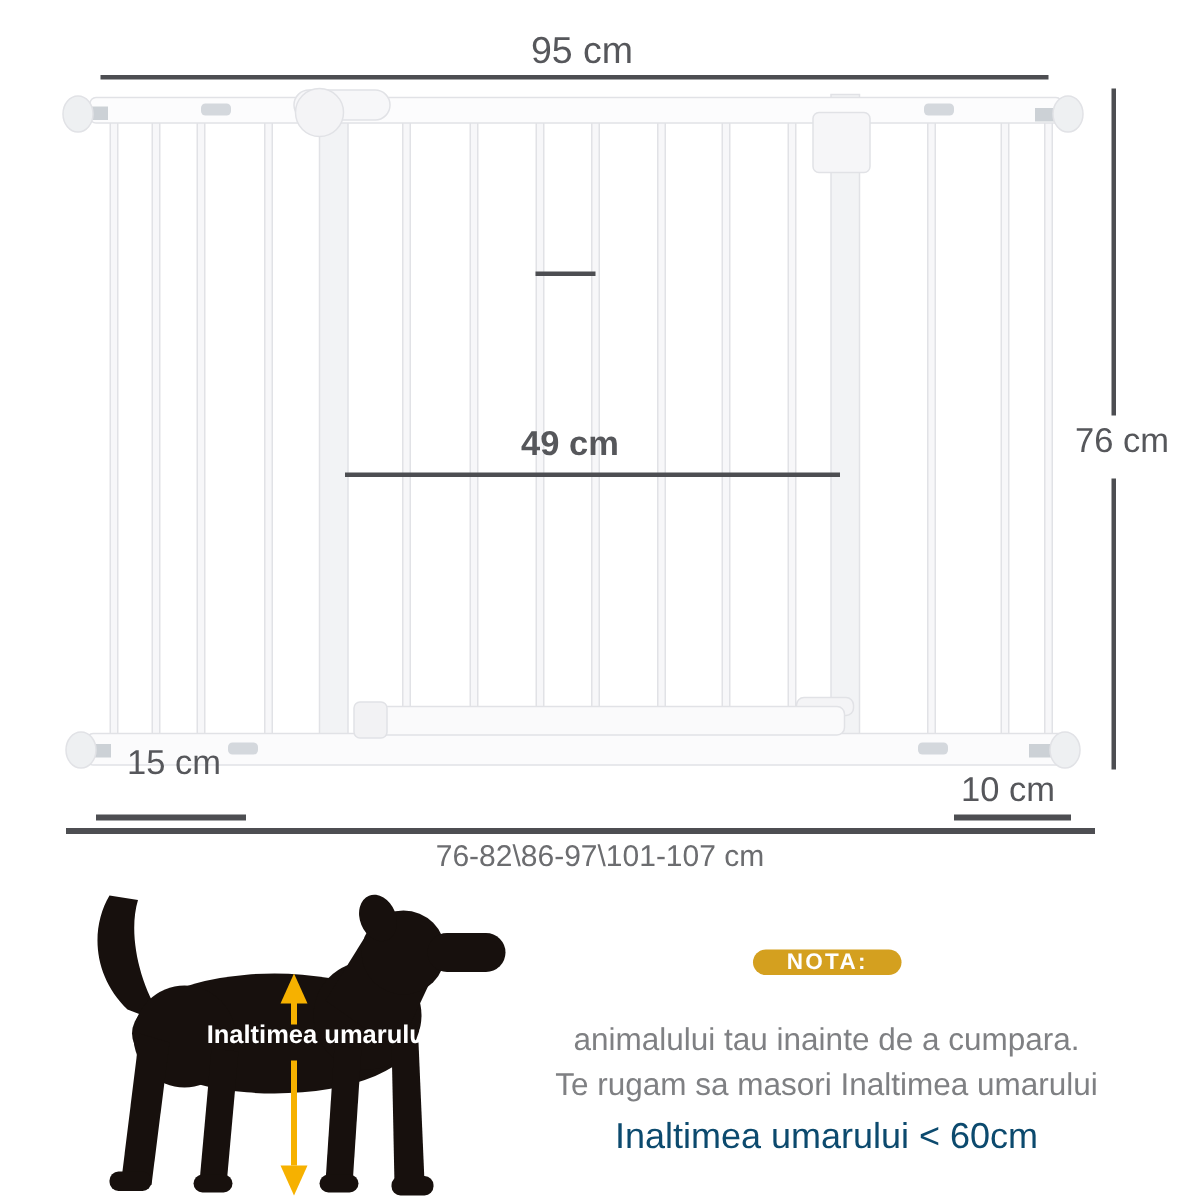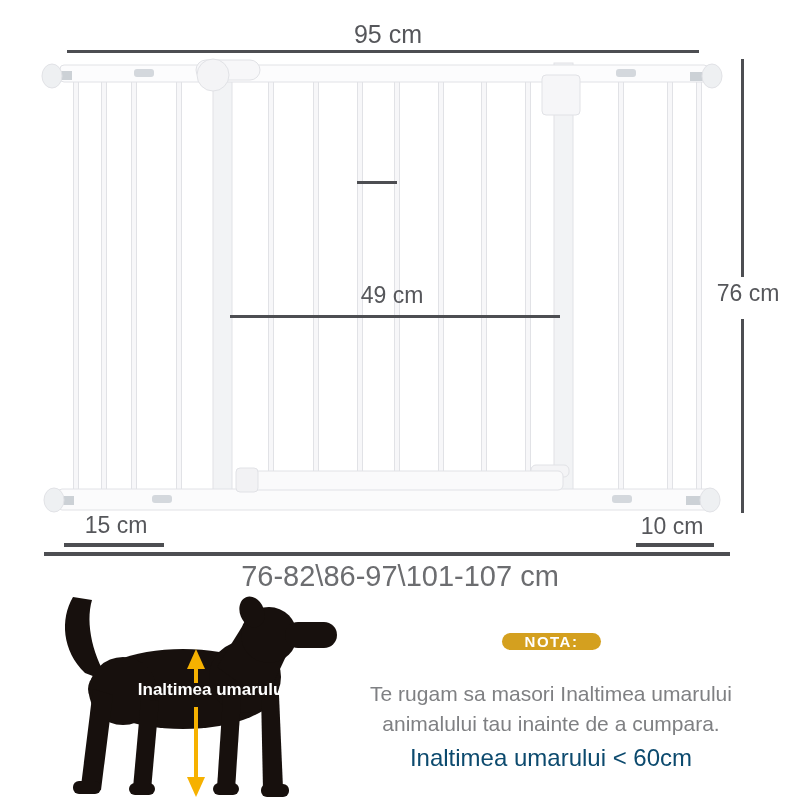--- a/index.html
+++ b/index.html
@@ -1,20 +1,20 @@
 <!DOCTYPE html>
 <html><head>
 <meta charset="utf-8">
 <style>
   html,body{margin:0;padding:0;background:#fff;}
   .canvas{position:relative;width:800px;height:800px;background:#ffffff;overflow:hidden;
           font-family:"Liberation Sans","DejaVu Sans",sans-serif;margin-top:19px;}
   .dim-line{position:absolute;background:#4d4e52;}
   .dim-label{position:absolute;color:#56575b;font-size:23px;text-align:center;white-space:nowrap;}
-  .range-label{position:absolute;color:#6c6d70;font-size:29px;text-align:center;white-space:nowrap;}
+  .range-label{position:absolute;color:#6c6d70;font-size:20px;text-align:center;white-space:nowrap;}
   .nota-badge{position:absolute;left:502px;top:614px;width:99px;height:17px;background:#d4a01f;
               border-radius:9px;color:#ffffff;font-weight:bold;font-size:15px;letter-spacing:1.5px;
               display:flex;align-items:center;justify-content:center;}
   .note-block{position:absolute;left:321px;top:660px;width:460px;text-align:center;}
   .note-line{color:#7f8083;font-size:21px;line-height:30px;white-space:nowrap;}
   .note-line-strong{color:#0c4a6e;font-size:24px;line-height:32px;margin-top:3px;white-space:nowrap;}
   .dog-label{position:absolute;left:93px;top:661px;width:195px;text-align:right;
              color:#ffffff;font-weight:bold;font-size:17px;white-space:nowrap;}
   svg{position:absolute;}
 </style>
@@ -82,23 +82,23 @@
   <div class="dim-line" style="left:67px;top:31px;width:632px;height:3px;"></div>
   <div class="dim-line" style="left:357px;top:162px;width:40px;height:3px;"></div>
   <div class="dim-line" style="left:230px;top:296px;width:330px;height:3px;"></div>
   <div class="dim-line" style="left:741px;top:40px;width:3px;height:218px;"></div>
   <div class="dim-line" style="left:741px;top:300px;width:3px;height:194px;"></div>
   <div class="dim-line" style="left:64px;top:524px;width:100px;height:4px;"></div>
   <div class="dim-line" style="left:636px;top:524px;width:78px;height:4px;"></div>
   <div class="dim-line" style="left:44px;top:533px;width:686px;height:4px;"></div>
 
   <div class="dim-label" style="left:323px;top:1px;width:130px;font-size:25px;">95 cm</div>
-  <div class="dim-label" style="left:332px;top:263px;width:120px;">49 cm</div>
+  <div class="dim-label" style="left:320px;top:263px;width:120px;font-weight:bold;">49 cm</div>
   <div class="dim-label" style="left:708px;top:261px;width:80px;">76 cm</div>
-  <div class="dim-label" style="left:64px;top:493px;width:104px;">15 cm</div>
+  <div class="dim-label" style="left:64px;top:476px;width:104px;">15 cm</div>
   <div class="dim-label" style="left:620px;top:494px;width:104px;">10 cm</div>
   <div class="range-label" style="left:149px;top:541px;width:502px;">76-82\86-97\101-107 cm</div>
 
   <svg style="left:55px;top:576px" width="285" height="228" viewBox="0 0 285 228">
     <g fill="#17100d">
       <path d="M18 2 C 5 24, 7 56, 30 78 L 56 88 C 38 64, 30 28, 37 5 Z"></path>
       <ellipse cx="128" cy="94" rx="95" ry="40"></ellipse>
       <circle cx="68" cy="96" r="34"></circle>
       <circle cx="190" cy="82" r="36"></circle>
       <polygon points="162,72 198,14 240,42 210,106"></polygon>
@@ -122,18 +122,18 @@
       <rect x="12" y="18" width="4" height="16"></rect>
       <rect x="12" y="58" width="4" height="70"></rect>
       <polygon points="14,148 5,128 23,128"></polygon>
     </g>
   </svg>
 
   <div class="dog-label">Inaltimea umarului</div>
 
   <div class="nota-badge">NOTA:</div>
   <div class="note-block">
+    <div class="note-line">animalului tau inainte de a cumpara.</div>
     <div class="note-line">Te rugam sa masori Inaltimea umarului</div>
-    <div class="note-line">animalului tau inainte de a cumpara.</div>
     <div class="note-line-strong">Inaltimea umarului &lt; 60cm</div>
   </div>
 
 </div>
 
 </body></html>

